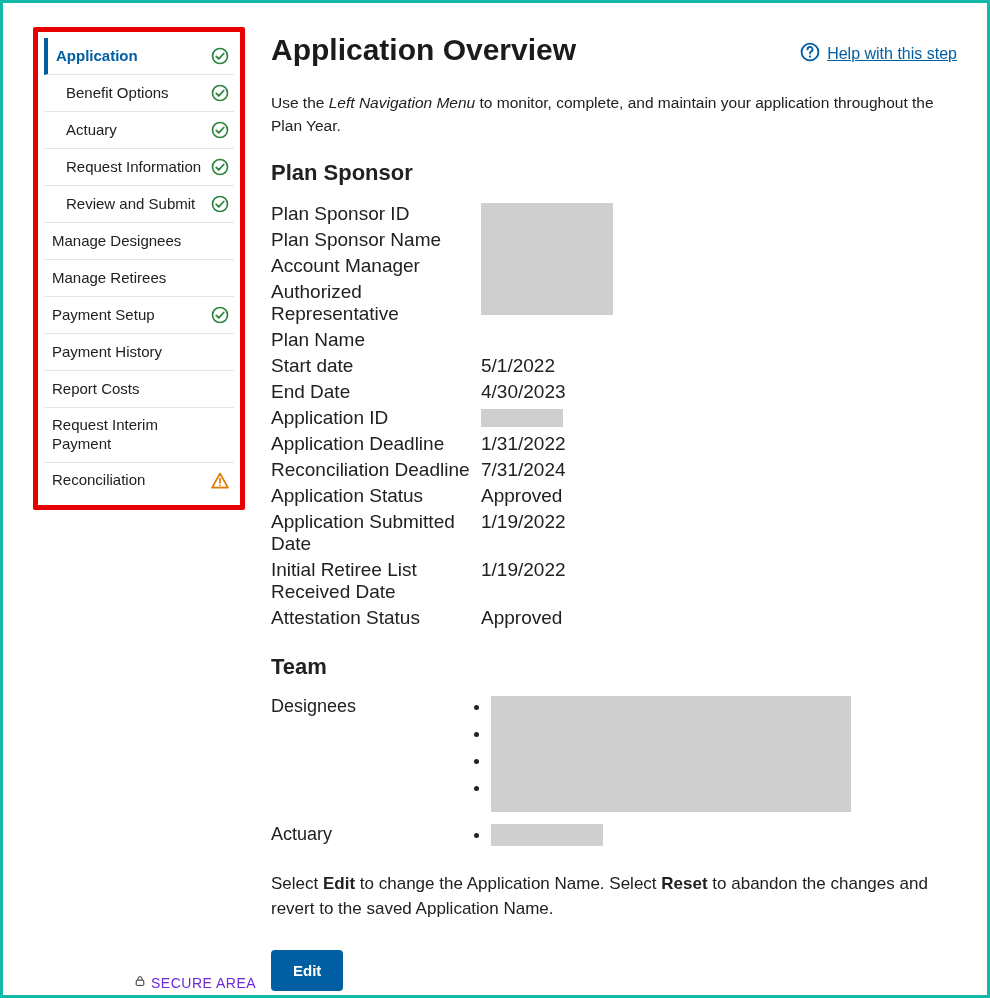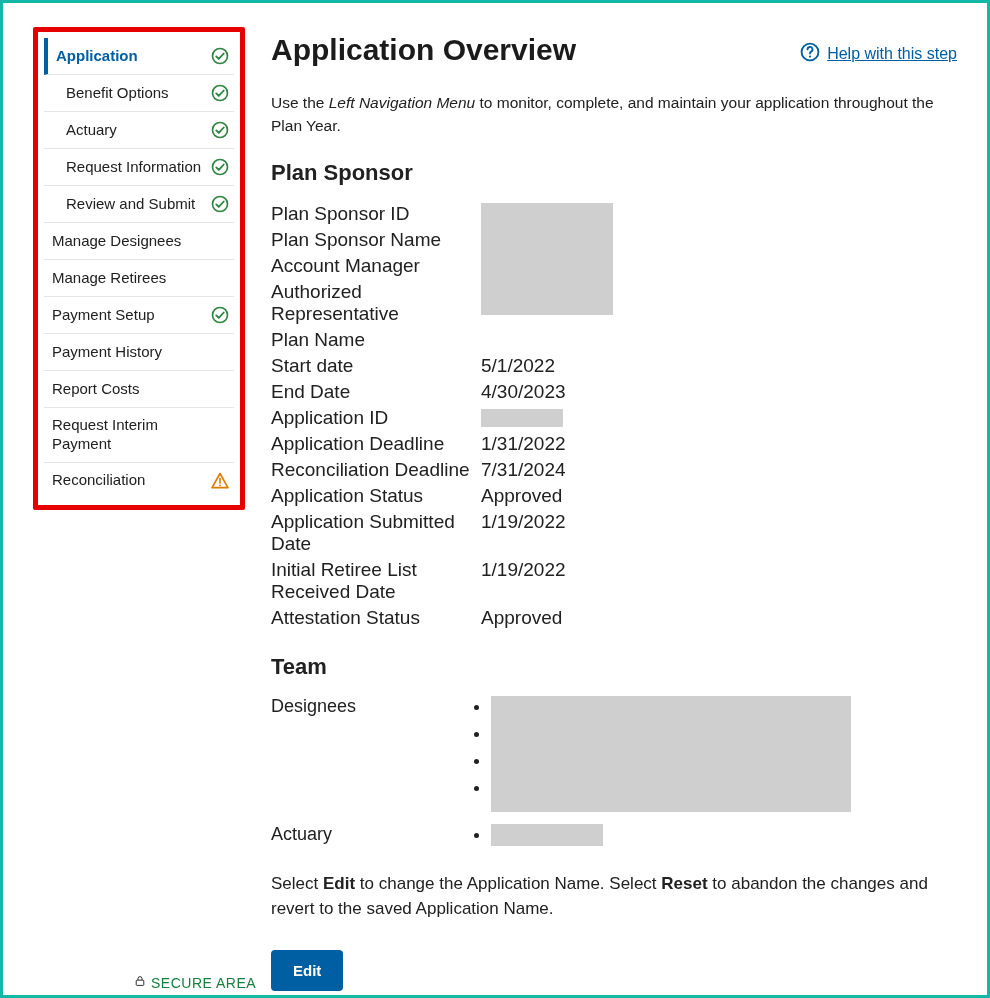--- a/index.html
+++ b/index.html
@@ -153,21 +153,21 @@
   }
   .secure-area {
     position: absolute;
     left: 130px;
     bottom: 4px;
     display: inline-flex;
     align-items: center;
     gap: 4px;
     font-size: 14px;
     letter-spacing: 0.5px;
-    color: #15803d;
+    color: #6d28d9;
   }
   
   .redact-side {
     position: relative;
     width: 132px;
     height: 112px;
     background: #cfcfcf;
   }
 </style>
 </head>

